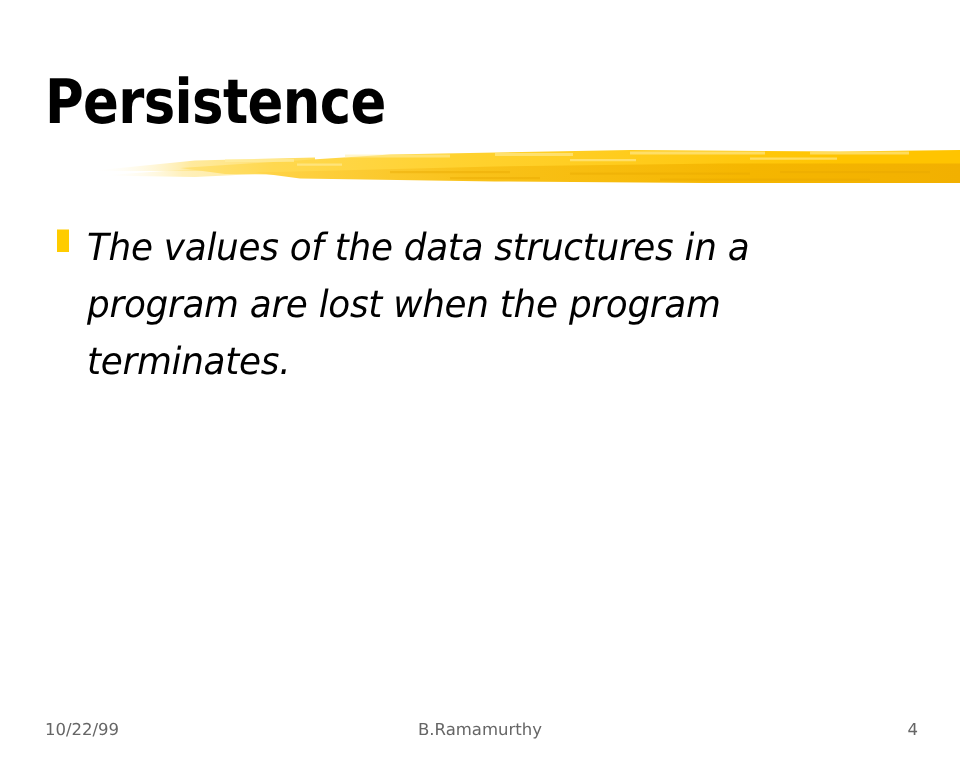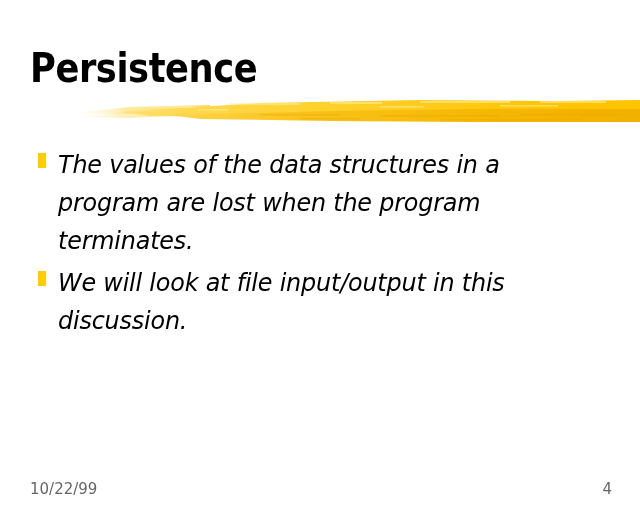--- a/index.html
+++ b/index.html
@@ -84,21 +84,21 @@
   }
 
   
   #slide-footer {
     position: absolute;
     left: 0;
     top: 480px;
     width: 640px;
     height: 22px;
     font-family: "DejaVu Sans", sans-serif;
-    font-size: 15px;
+    font-size: 11px;
     color: #666666;
   }
   #footer-date {
     position: absolute;
     left: 30px;
     top: 0;
   }
   #footer-author {
     position: absolute;
     left: 0;
@@ -172,25 +172,22 @@
   </svg>
 
   <div id="bullet-list">
 
     <div class="bullet-item">
       <span class="bullet-marker"></span>
       <span class="bullet-text">The values of the data structures in a program are lost when the program terminates.</span>
     </div>
 
 
-    <div class="bullet-item">
-      <span class="bullet-marker"></span>
-      <span class="bullet-text">We will look at file input/output in this discussion.</span>
-    </div>
 
   </div>
 
   <div id="slide-footer">
     <span id="footer-date">10/22/99</span>
+    <span id="footer-author">B.Ramamurthy</span>
     <span id="footer-pagenum">4</span>
   </div>
 
 </div>
 
 </body></html>

